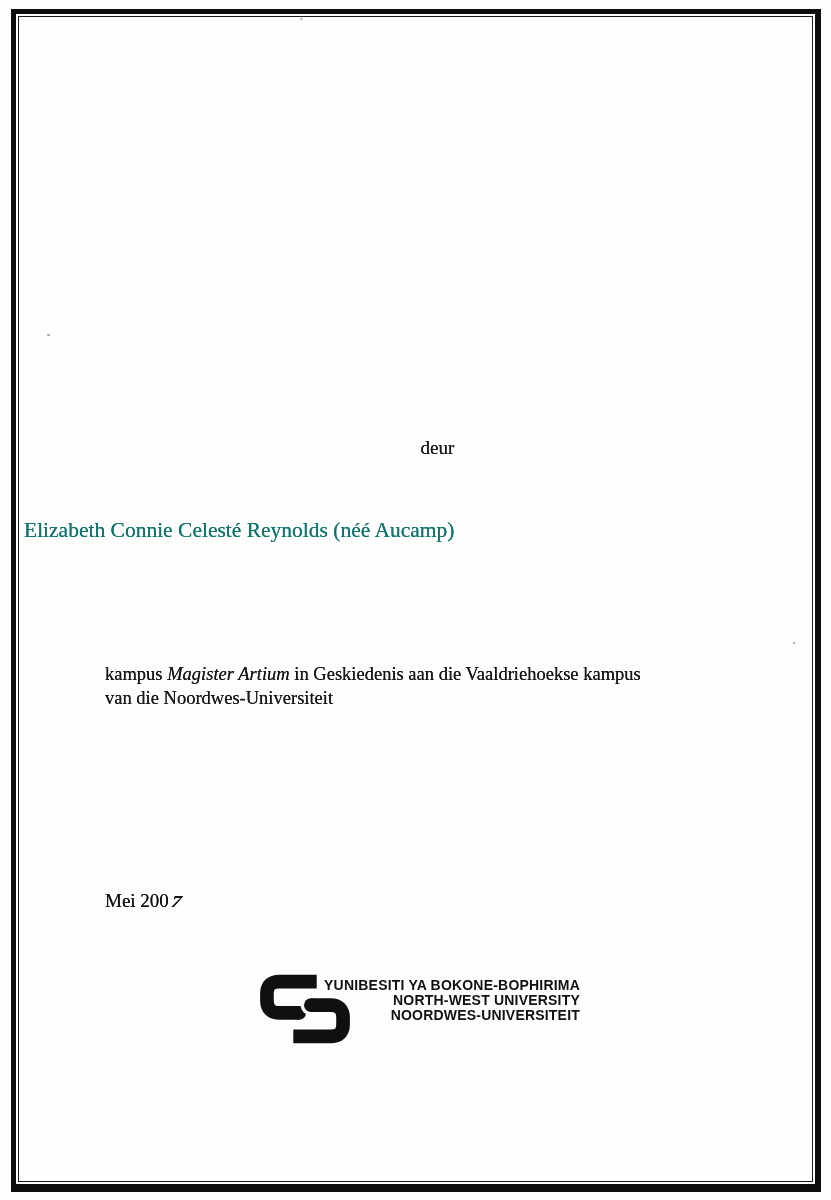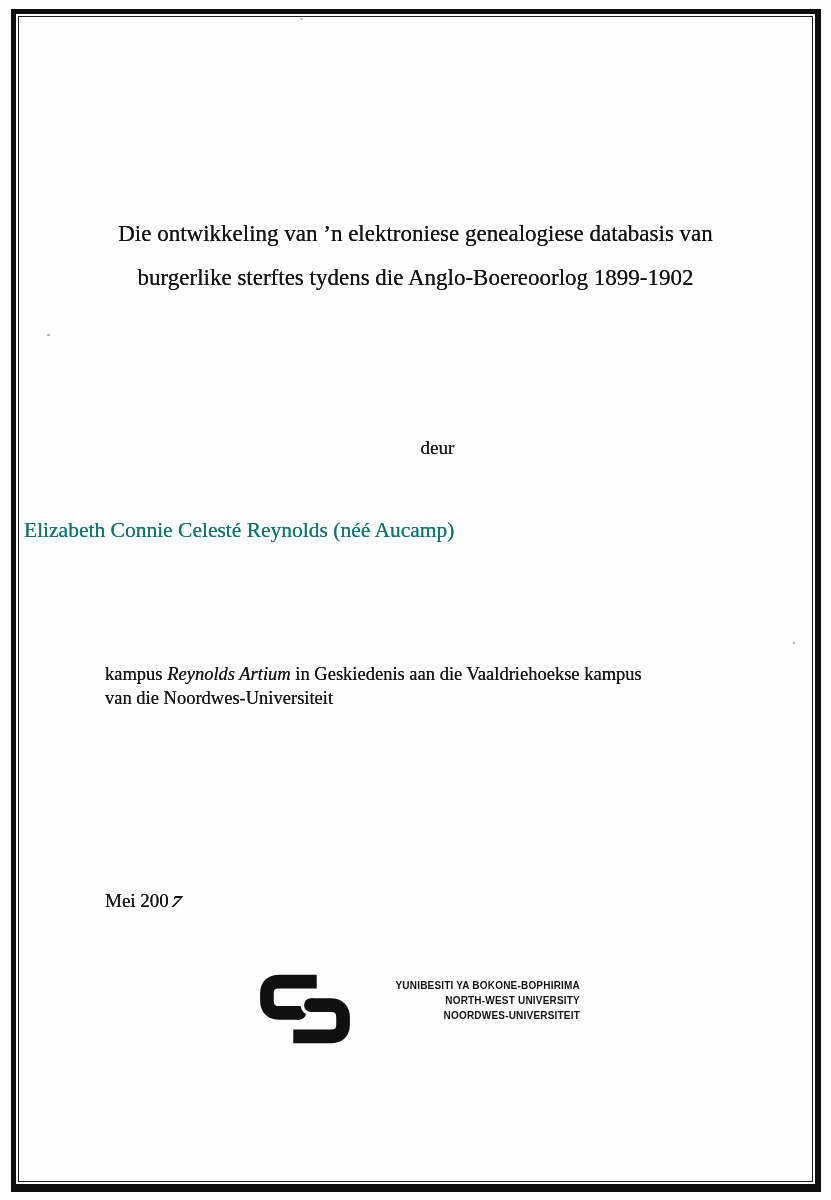--- a/index.html
+++ b/index.html
@@ -58,49 +58,45 @@
   }
 
   .logo {
     position: absolute; top: 966px; left: 258px; width: 322px; height: 86px;
   }
   .logo-mark { position: absolute; left: 0; top: 2px; }
   .logo-text {
     position: absolute; right: 0; top: 12px;
     display: flex; flex-direction: column; align-items: flex-end;
     font-family: "Liberation Sans", sans-serif;
-    font-size: 10px; font-weight: 700; line-height: 15.2px;
+    font-size: 14px; font-weight: 700; line-height: 15.2px;
     letter-spacing: 0.2px; color: #111; white-space: nowrap;
   }
 
   .speck { position: absolute; background: #9a9a9a; border-radius: 50%; }
   .speck.s1 { width: 3px; height: 2px; left: 47px; top: 334px; }
   .speck.s2 { width: 2px; height: 2px; left: 793px; top: 642px; }
   .speck.s3 { width: 3px; height: 2px; left: 300px; top: 18px; opacity: .7; }
 </style>
 </head>
 <body>
 
 <div class="page">
 
   <div class="frame-outer">
     <div class="frame-inner"></div>
   </div>
 
-  <div class="title-block ink">
-    <div>Die ontwikkeling van ’n elektroniese genealogiese databasis van</div>
-    <div>burgerlike sterftes tydens die Anglo-Boereoorlog 1899-1902</div>
-  </div>
 
   <div class="byline ink">deur</div>
 
   <div class="author-line ink">Elizabeth Connie Celesté Reynolds (néé Aucamp)</div>
 
   <div class="statement ink">
-    <div><span>kampus </span><span class="italic">Reynolds Artium</span><span> in Geskiedenis aan die Vaaldriehoekse kampus</span></div>
+    <div><span>kampus </span><span class="italic">Magister Artium</span><span> in Geskiedenis aan die Vaaldriehoekse kampus</span></div>
     <div>van die Noordwes-Universiteit</div>
   </div>
 
   <div class="supervisor-block ink">
     <div><span>Mei 200</span><span class="date-final-digit">7</span></div>
   </div>
 
   <div class="logo">
     <svg class="logo-mark" width="94" height="82" viewBox="0 0 96 84" aria-hidden="true">
 

